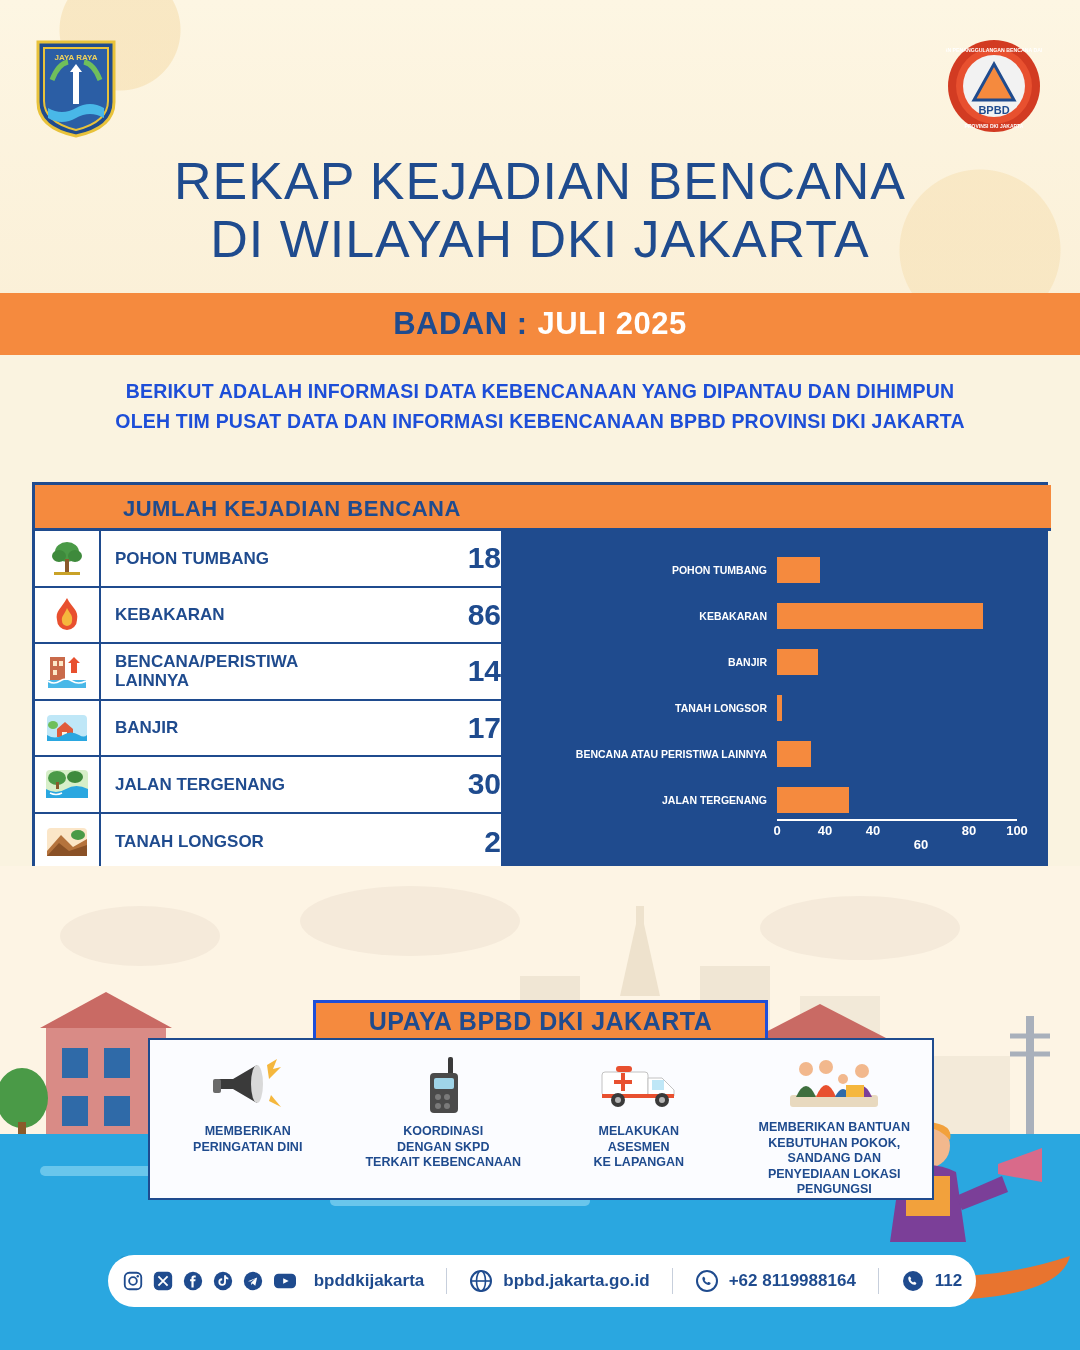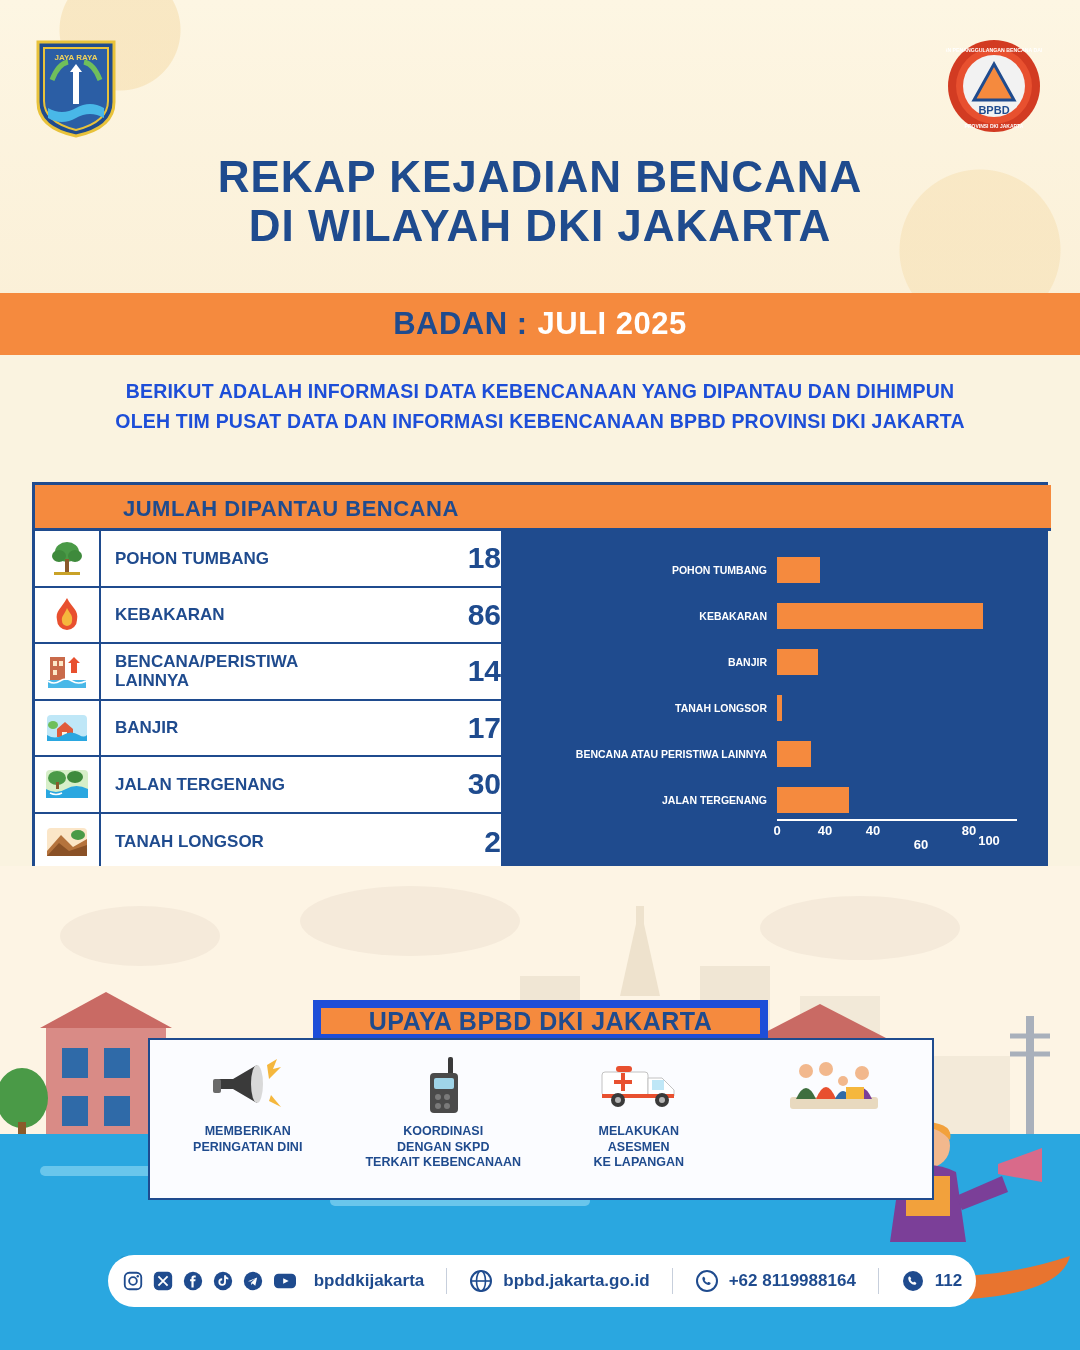--- a/index.html
+++ b/index.html
@@ -17,21 +17,21 @@
     background:
       radial-gradient(circle at 120px 30px, rgba(245,220,170,.55) 0 60px, transparent 61px),
       radial-gradient(circle at 980px 250px, rgba(245,220,170,.45) 0 80px, transparent 81px);}
 
   
   .logo-dki{position:absolute;left:32px;top:36px;width:88px;height:104px;}
   .logo-bpbd{position:absolute;right:38px;top:38px;width:96px;height:96px;}
 
   
   .title{position:absolute;left:0;top:152px;width:1080px;text-align:center;
-    color:#1f4b8e;font-weight:bold;font-size:44px;line-height:1.12;letter-spacing:1px;}
+    color:#1f4b8e;font-weight:normal;font-size:52px;line-height:1.12;letter-spacing:1px;}
   .title .l2{display:block;}
 
   
   .monthband{position:absolute;left:0;top:293px;width:1080px;height:62px;background:#f58a3e;
     display:flex;align-items:center;justify-content:center;}
   .monthband .m1{color:#1f4b8e;font-weight:bold;font-size:31px;letter-spacing:.5px;}
   .monthband .m2{color:#ffffff;font-weight:bold;font-size:31px;margin-left:10px;letter-spacing:.5px;}
 
   
   .intro{position:absolute;left:0;top:376px;width:1080px;text-align:center;
@@ -63,21 +63,21 @@
   
   .scene{position:absolute;left:0;top:866px;width:1080px;height:484px;overflow:hidden;background:#fdf4e4;}
   .sky{position:absolute;left:0;top:0;width:1080px;height:300px;background:#fdf4e4;}
   .cloud{position:absolute;background:#f5eada;border-radius:50%;}
   .water{position:absolute;left:0;top:268px;width:1080px;height:216px;background:#2aa7e0;}
   .wave{position:absolute;height:10px;border-radius:6px;background:#7fd0f0;opacity:.75;}
   .wave2{position:absolute;height:8px;border-radius:6px;background:#1b8ec4;opacity:.6;}
 
   
   .upaya-title{position:absolute;left:313px;top:1000px;width:455px;height:42px;background:#f58a3e;
-    border:8px solid #1d4ed8;box-sizing:border-box;display:flex;align-items:center;justify-content:center;}
+    border:3px solid #1d4ed8;box-sizing:border-box;display:flex;align-items:center;justify-content:center;}
   .upaya-title span{color:#1f4b8e;font-weight:bold;font-size:25px;letter-spacing:.5px;}
   .upaya-box{position:absolute;left:148px;top:1038px;width:786px;height:162px;background:#fbfcff;
     border:2px solid #1f4b8e;box-sizing:border-box;display:flex;}
   .up-item{flex:1;display:flex;flex-direction:column;align-items:center;justify-content:flex-start;padding-top:14px;}
   .up-ic{height:62px;display:flex;align-items:center;justify-content:center;}
   .up-tx{margin-top:8px;text-align:center;color:#1f4b8e;font-weight:bold;font-size:12.5px;line-height:1.25;padding:0 8px;}
 
   
   .footer{position:absolute;left:108px;top:1255px;width:868px;height:52px;background:#ffffff;border-radius:26px;
     display:flex;align-items:center;justify-content:center;gap:10px;}
@@ -124,21 +124,21 @@
     <span class="m2">JULI 2025</span>
   </div>
 
   <div class="intro">
     <div>BERIKUT ADALAH INFORMASI DATA KEBENCANAAN YANG DIPANTAU DAN DIHIMPUN</div>
     <div>OLEH TIM PUSAT DATA DAN INFORMASI KEBENCANAAN BPBD PROVINSI DKI JAKARTA</div>
   </div>
 
   <div class="panel">
     <div class="panel-head">
-      <span>JUMLAH DIPANTAU BENCANA</span>
+      <span>JUMLAH KEJADIAN BENCANA</span>
     </div>
 
     <div class="tablewrap">
 
       <div class="trow">
         <div class="tc-icon">
           <svg width="34" height="38" viewBox="0 0 34 38">
             <ellipse cx="17" cy="13" rx="12" ry="10" fill="#4a9a47"></ellipse>
             <ellipse cx="9" cy="17" rx="7" ry="6" fill="#3e8a3c"></ellipse>
             <ellipse cx="25" cy="17" rx="7" ry="6" fill="#3e8a3c"></ellipse>
@@ -246,21 +246,21 @@
         <div class="clab" style="right:281px;">JALAN TERGENANG</div>
         <div class="cbar" style="left:276px;width:72px;"></div>
       </div>
 
       <div class="axis"></div>
       <div class="tick" style="left:276px;">0</div>
       <div class="tick" style="left:324px;">40</div>
       <div class="tick" style="left:372px;">40</div>
       <div class="tick" style="left:420px;margin-top:14px;">60</div>
       <div class="tick" style="left:468px;">80</div>
-      <div class="tick" style="left:488px;margin-top:10px;">100</div>
+      <div class="tick" style="left:516px;">100</div>
     </div>
   </div>
 
   <div class="scene">
     <div class="sky"></div>
     <div class="cloud" style="left:60px;top:40px;width:160px;height:60px;"></div>
     <div class="cloud" style="left:300px;top:20px;width:220px;height:70px;"></div>
     <div class="cloud" style="left:760px;top:30px;width:200px;height:64px;"></div>
 
     <svg style="position:absolute;left:0;top:0;width:1080px;height:300px;">
@@ -386,20 +386,26 @@
           <path d="M10 42 q10 -22 20 0 z" fill="#3f6f3f"></path>
           <circle cx="40" cy="12" r="7" fill="#f2b88d"></circle>
           <path d="M30 42 q10 -24 20 0 z" fill="#e8502f"></path>
           <circle cx="57" cy="24" r="5" fill="#f2b88d"></circle>
           <path d="M49 42 q8 -16 16 0 z" fill="#2f6aa8"></path>
           <circle cx="76" cy="16" r="7" fill="#f2b88d"></circle>
           <path d="M66 42 q10 -22 20 0 z" fill="#7b3f98"></path>
           <rect x="60" y="30" width="18" height="12" fill="#f5b73d"></rect>
         </svg>
       </div>
+      <div class="up-tx">
+        <span>MEMBERIKAN BANTUAN</span><br>
+        <span>KEBUTUHAN POKOK,</span><br>
+        <span>SANDANG DAN</span><br>
+        <span>PENYEDIAAN LOKASI PENGUNGSI</span>
+      </div>
     </div>
   </div>
 
   <div class="footer">
     <span class="soc">
       <span class="f-ic">
         <svg width="22" height="22" viewBox="0 0 24 24">
             <rect x="3" y="3" width="18" height="18" rx="5" fill="none" stroke="#1f4b8e" stroke-width="2"></rect>
             <circle cx="12" cy="12" r="4.2" fill="none" stroke="#1f4b8e" stroke-width="2"></circle>
             <circle cx="17.2" cy="6.8" r="1.3" fill="#1f4b8e"></circle>

